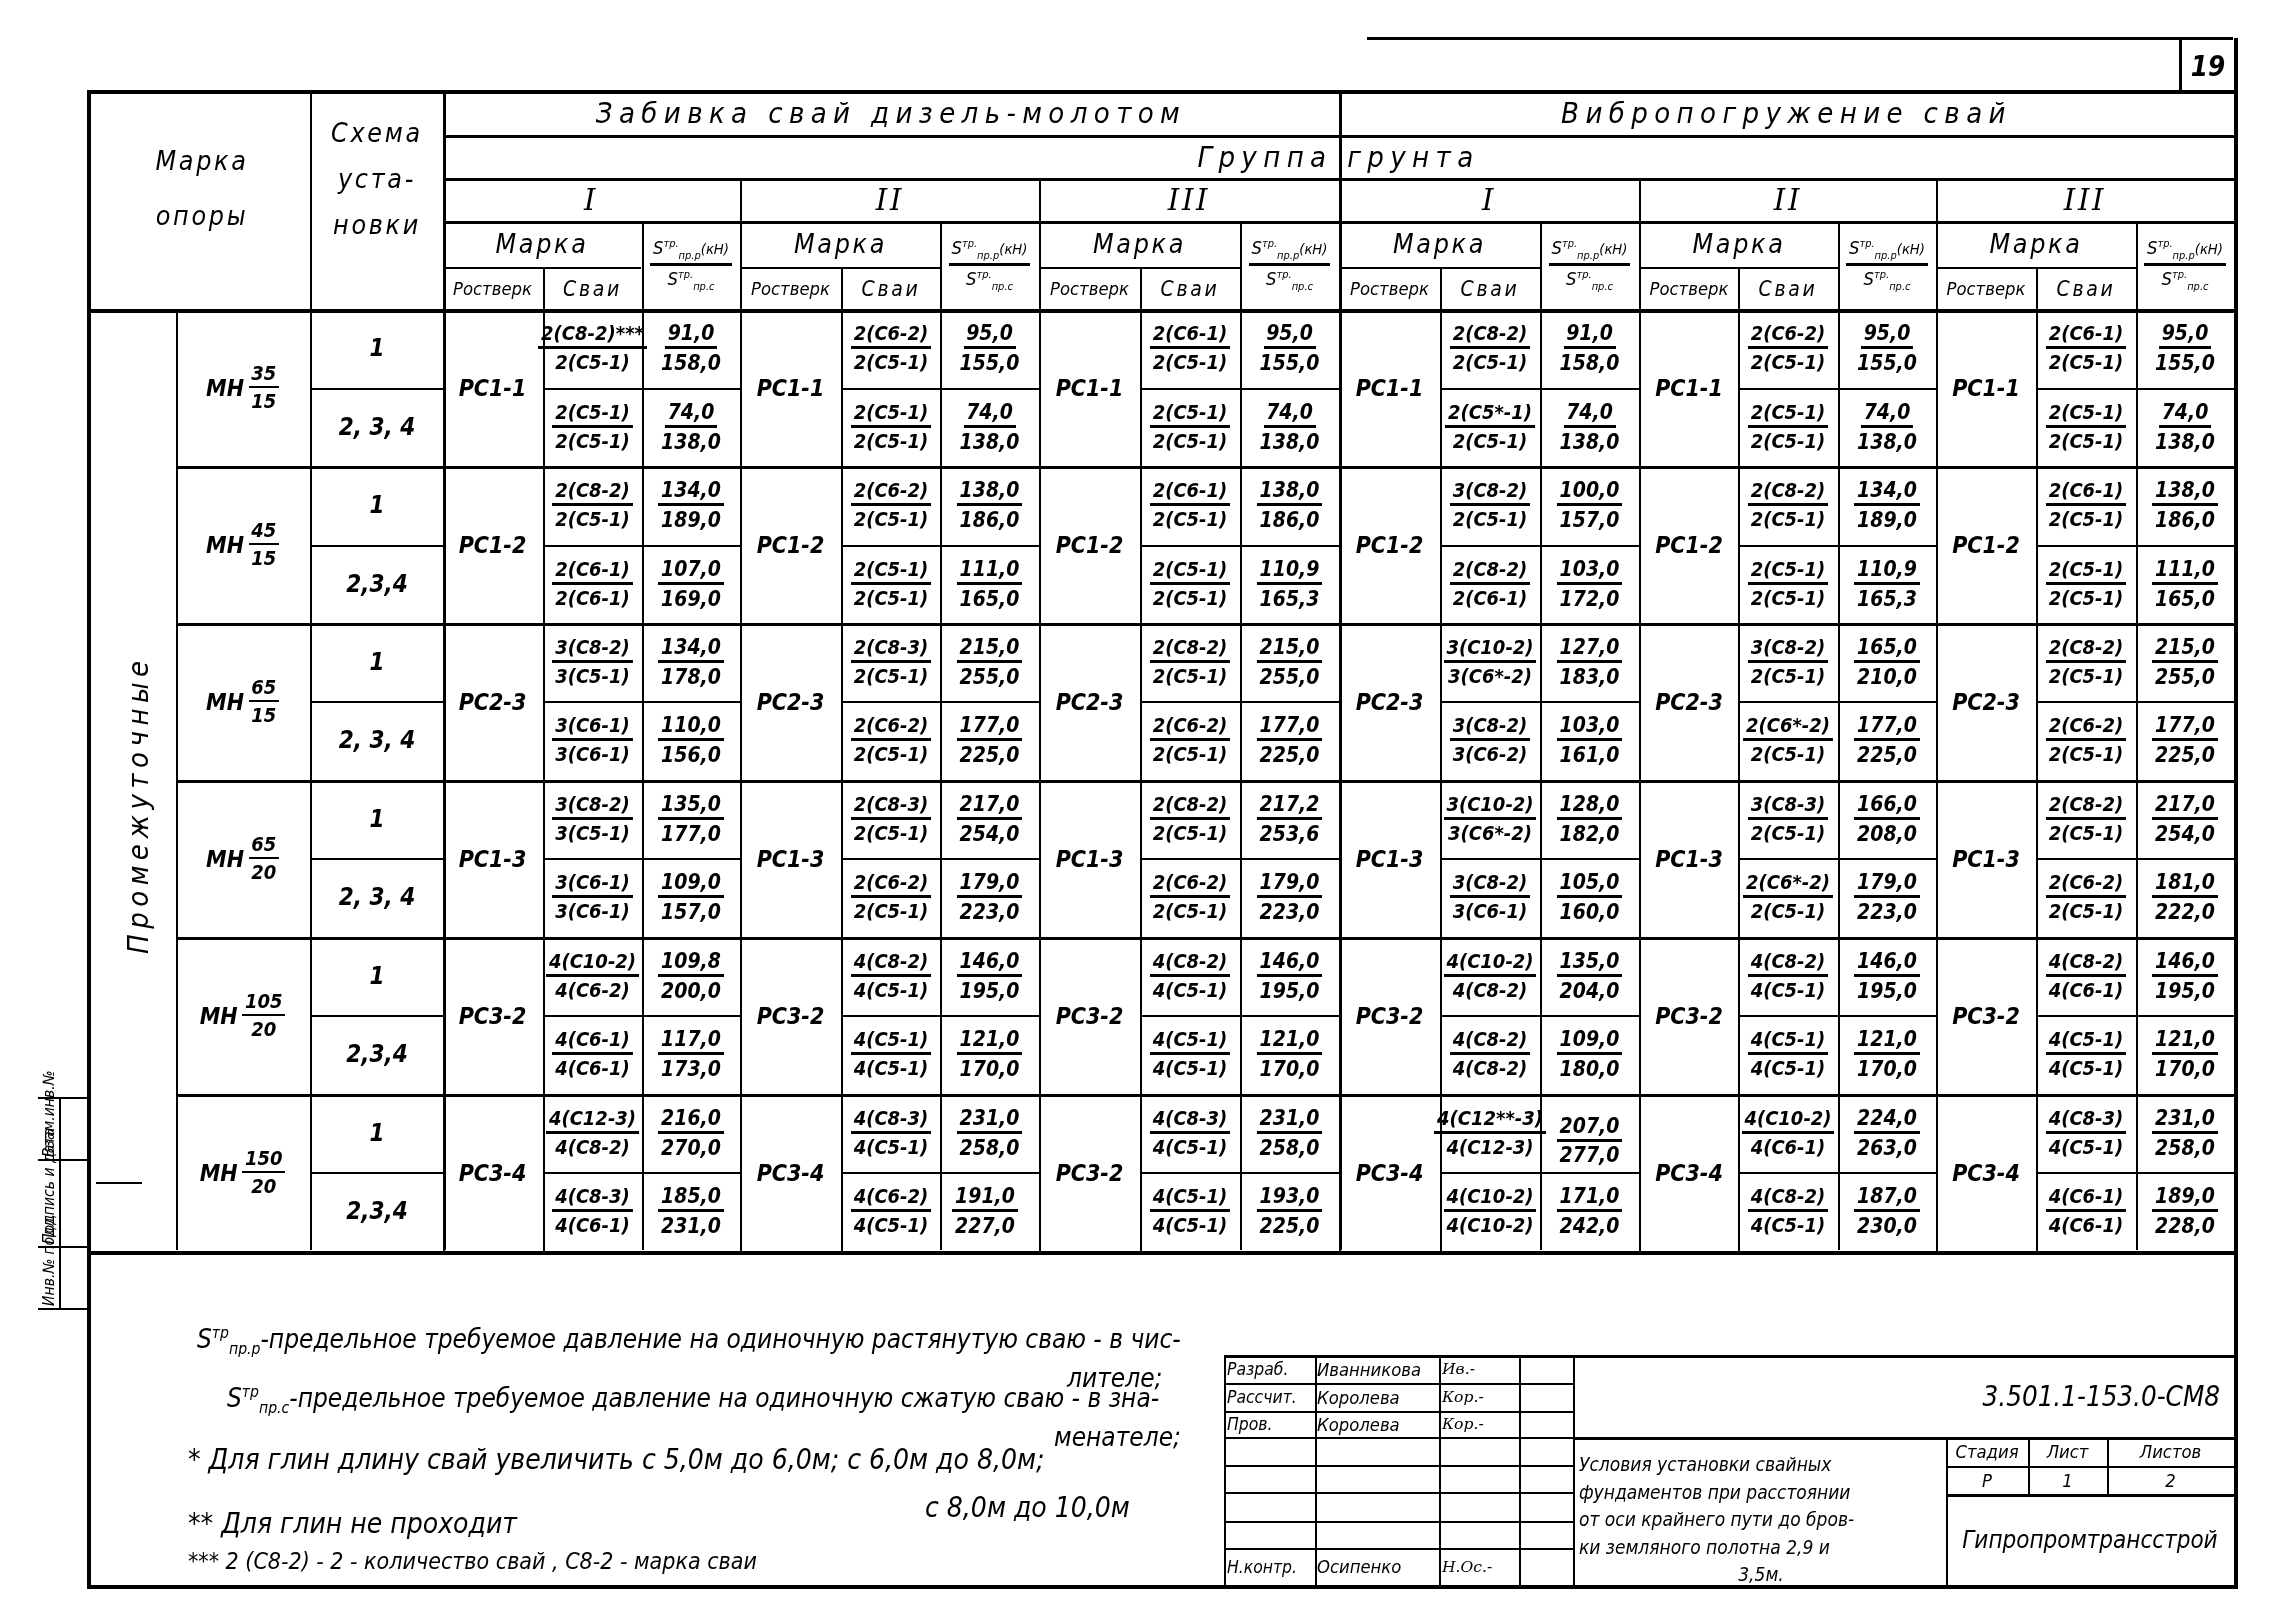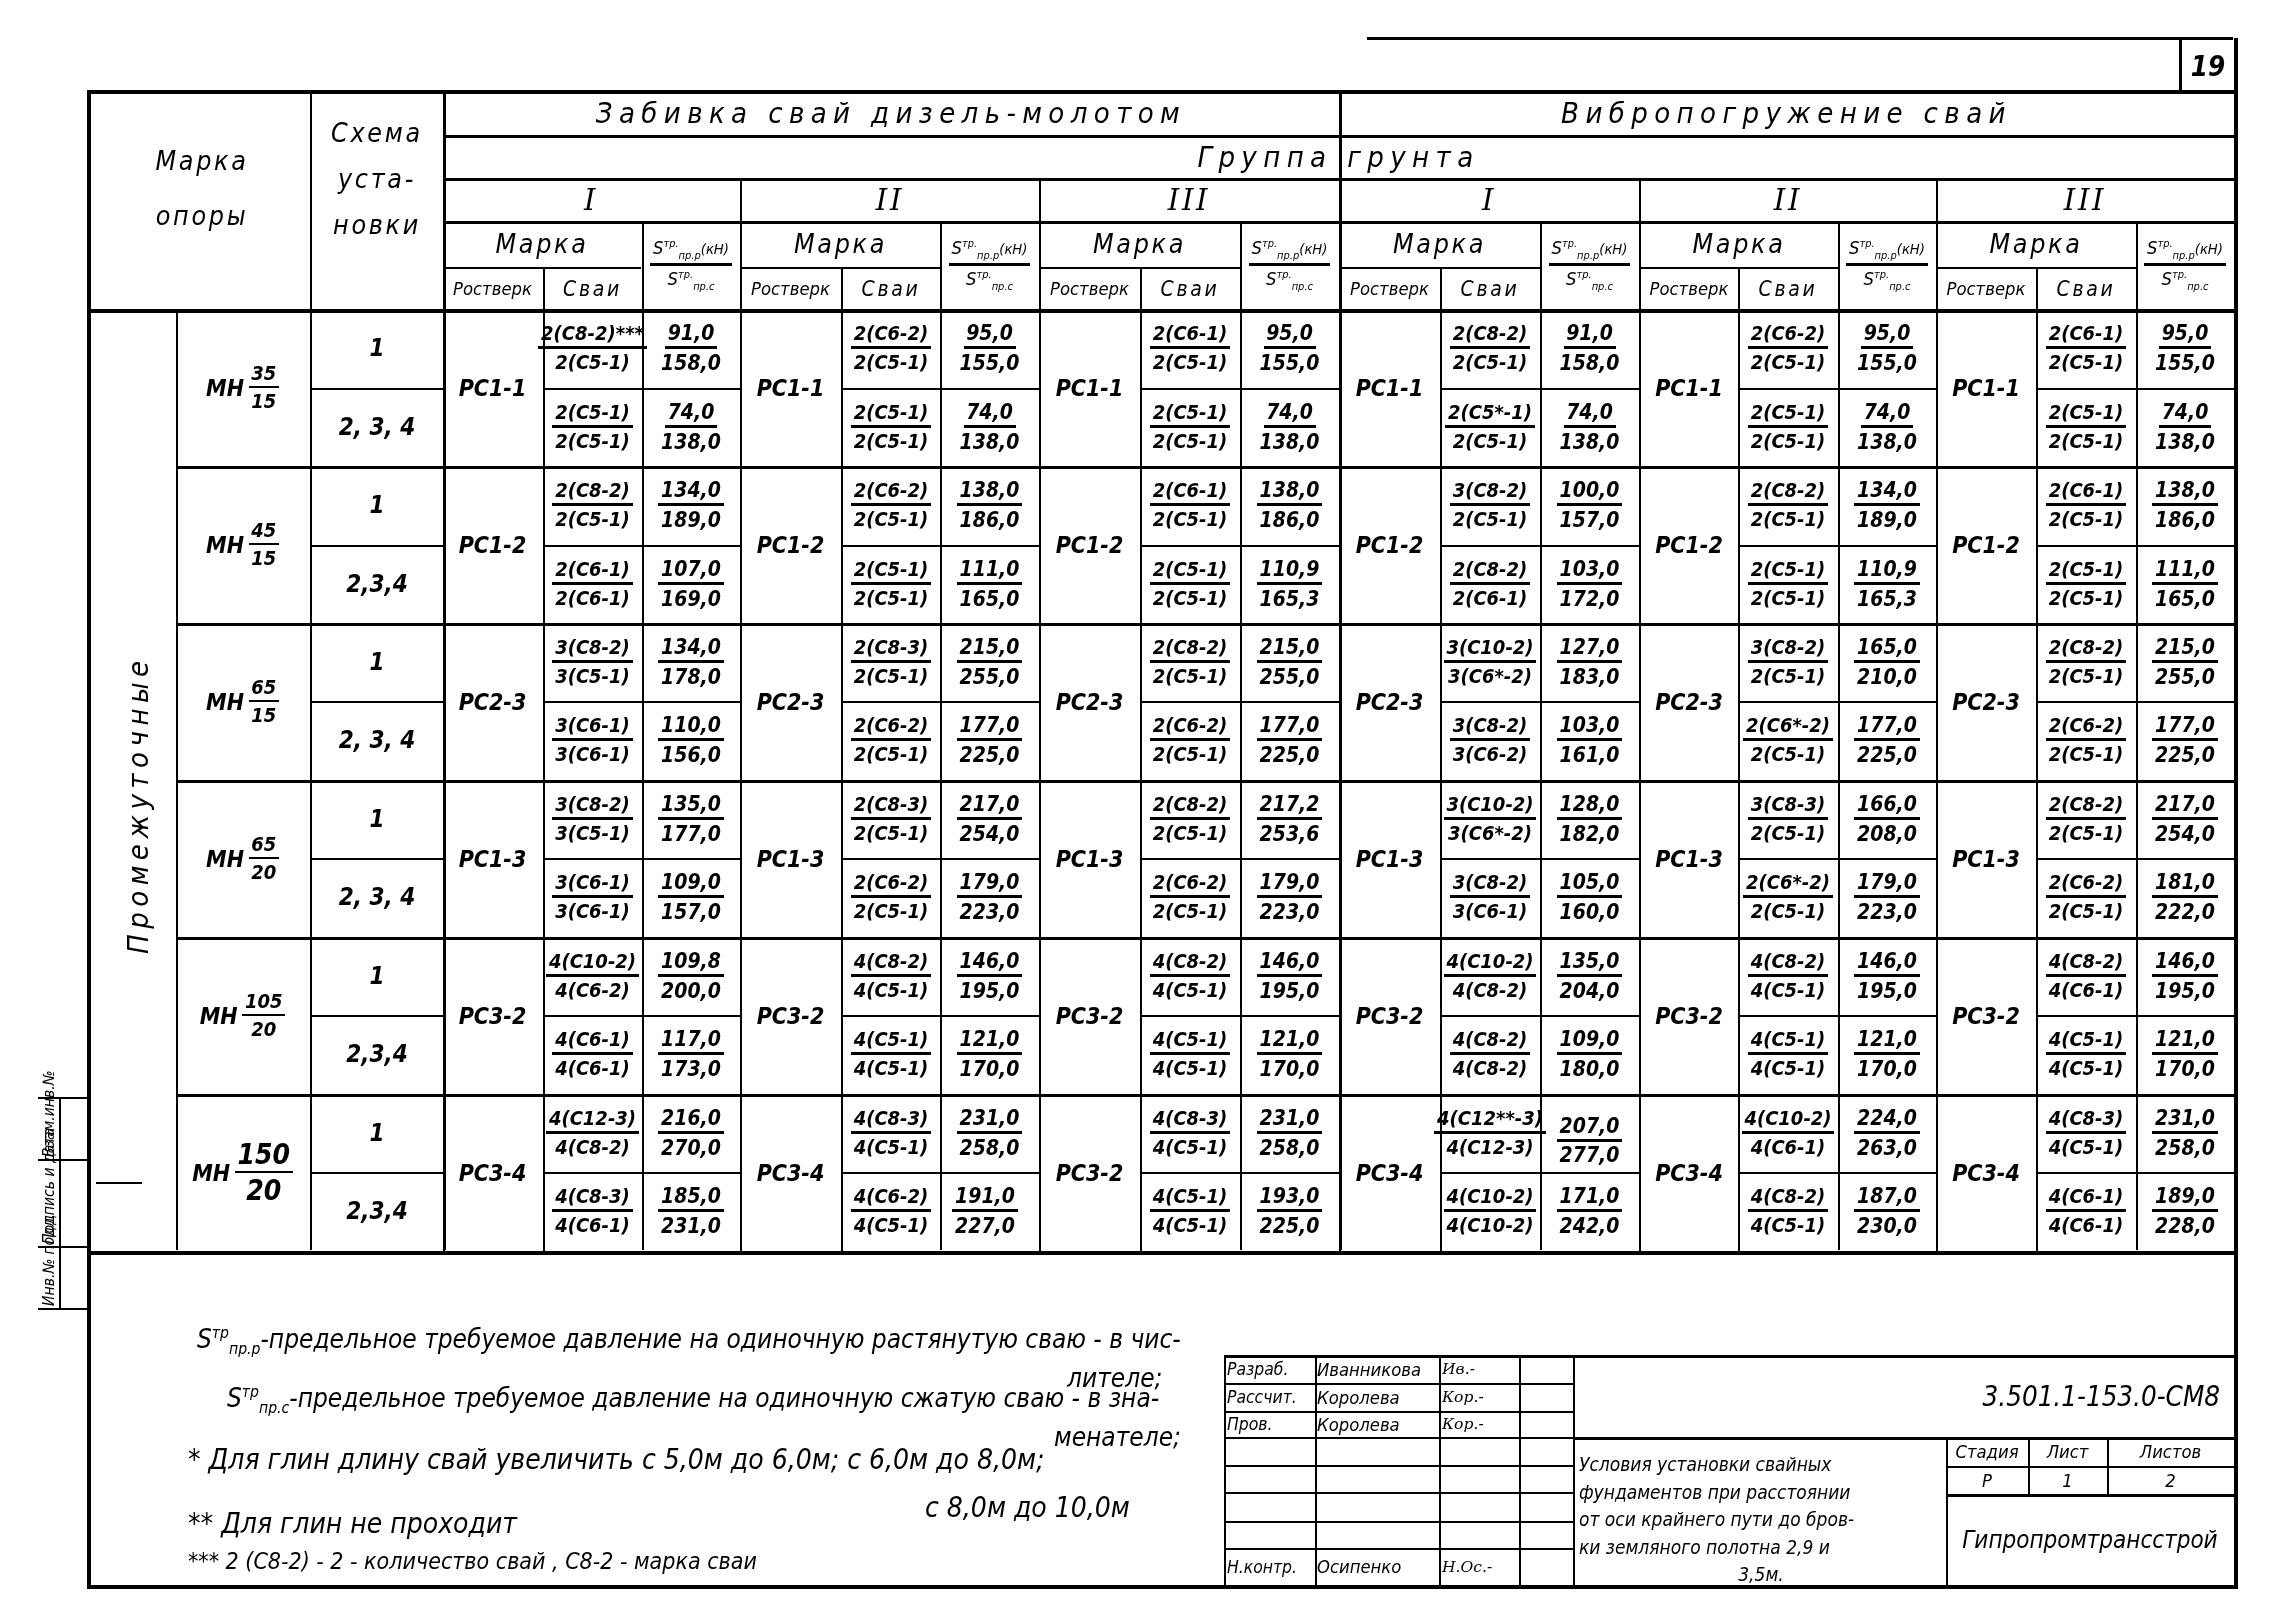--- a/index.html
+++ b/index.html
@@ -713,21 +713,21 @@
       <div class="num">4(С5-1)</div>
       <div class="den">4(С5-1)</div>
     </div>
     <div class="t frac cell" style="left: 2136px; top: 1015px; width: 98px; height: 78px; font-size: 21px;">
       <div class="num">121,0</div>
       <div class="den">170,0</div>
     </div>
     <div class="hl" style="left: 176px; top: 1094px; width: 2058px; height: 3.2px;"></div>
     <div class="t cell" style="left: 176px; top: 1094px; width: 133px; height: 157px; justify-content: center; gap: 4.6px; font-size: 23px;">
       <span>МН</span>
-      <span class="frac" style="font-size: 28px;">
+      <span class="frac" style="font-size: 20px;">
         <span class="num" style="border-bottom-width: 2.3px;">150</span>
         <span class="den">20</span>
       </span>
     </div>
     <div class="hl" style="left: 310px; top: 1172px; width: 134px; height: 2.3px;"></div>
     <div class="t cell" style="left: 310px; top: 1094px; width: 134px; height: 78px;">1</div>
     <div class="t cell" style="left: 310px; top: 1172px; width: 134px; height: 78px;">2,3,4</div>
     <div class="hl" style="left: 543px; top: 1172px; width: 197px; height: 2.3px;"></div>
     <div class="t cell" style="left: 443px; top: 1094px; width: 99px; height: 157px; font-size: 23px;">РС3-4</div>
     <div class="t frac cell" style="left: 543px; top: 1094px; width: 99px; height: 78px; font-size: 20px;">

